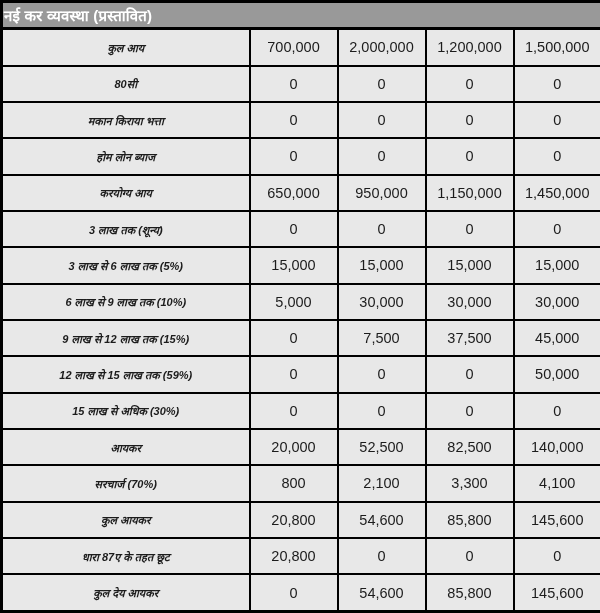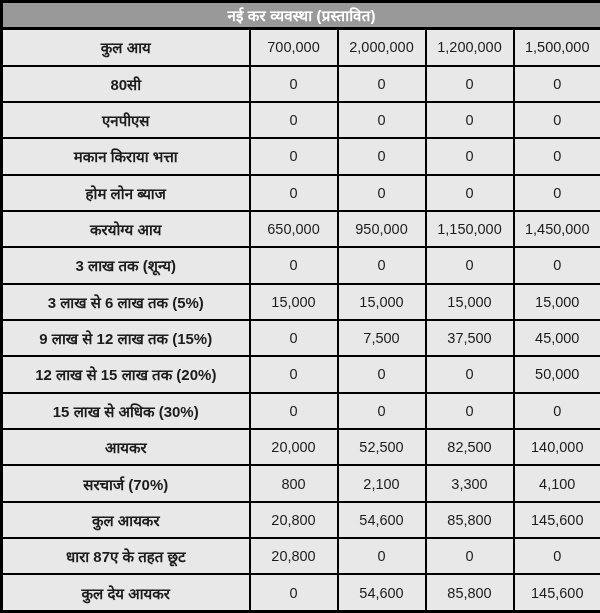--- a/index.html
+++ b/index.html
@@ -25,40 +25,41 @@
     border: 3px solid var(--border-color);
     table-layout: fixed;
   }
   col.label-col { width: 248px; }
   col.value-col { width: 88px; }
   thead th.title-cell {
     background: var(--header-bg);
     color: var(--header-text);
     font-size: 15px;
     font-weight: 700;
-    text-align: center;
+    text-align: left;
     vertical-align: middle;
     height: 27px;
     border: 3px solid var(--border-color);
     letter-spacing: 0.2px;
   }
   tbody td {
     background: var(--row-bg);
     color: var(--cell-text);
     border: 2px solid var(--border-color);
     text-align: center;
     vertical-align: middle;
     font-size: 15px;
     padding: 2px 4px;
     overflow: hidden;
     white-space: nowrap;
   }
   tbody td.label-cell {
     font-weight: 600;
-    font-size: 15px;
+    font-size: 11px;
+    font-style: italic;
   }
   tbody td.value-cell {
     font-weight: 400;
     font-size: 14.5px;
   }
 </style>
 </head>
 <body>
 
 <table class="tax-table">
@@ -77,27 +78,20 @@
   <tbody>
       <tr>
         <td class="label-cell">कुल आय</td>
         <td class="value-cell">700,000</td>
         <td class="value-cell">2,000,000</td>
         <td class="value-cell">1,200,000</td>
         <td class="value-cell">1,500,000</td>
       </tr>
       <tr>
         <td class="label-cell">80सी</td>
-        <td class="value-cell">0</td>
-        <td class="value-cell">0</td>
-        <td class="value-cell">0</td>
-        <td class="value-cell">0</td>
-      </tr>
-      <tr>
-        <td class="label-cell">एनपीएस</td>
         <td class="value-cell">0</td>
         <td class="value-cell">0</td>
         <td class="value-cell">0</td>
         <td class="value-cell">0</td>
       </tr>
       <tr>
         <td class="label-cell">मकान किराया भत्ता</td>
         <td class="value-cell">0</td>
         <td class="value-cell">0</td>
         <td class="value-cell">0</td>
@@ -125,28 +119,35 @@
         <td class="value-cell">0</td>
       </tr>
       <tr>
         <td class="label-cell">3 लाख से 6 लाख तक (5%)</td>
         <td class="value-cell">15,000</td>
         <td class="value-cell">15,000</td>
         <td class="value-cell">15,000</td>
         <td class="value-cell">15,000</td>
       </tr>
       <tr>
+        <td class="label-cell">6 लाख से 9 लाख तक (10%)</td>
+        <td class="value-cell">5,000</td>
+        <td class="value-cell">30,000</td>
+        <td class="value-cell">30,000</td>
+        <td class="value-cell">30,000</td>
+      </tr>
+      <tr>
         <td class="label-cell">9 लाख से 12 लाख तक (15%)</td>
         <td class="value-cell">0</td>
         <td class="value-cell">7,500</td>
         <td class="value-cell">37,500</td>
         <td class="value-cell">45,000</td>
       </tr>
       <tr>
-        <td class="label-cell">12 लाख से 15 लाख तक (20%)</td>
+        <td class="label-cell">12 लाख से 15 लाख तक (59%)</td>
         <td class="value-cell">0</td>
         <td class="value-cell">0</td>
         <td class="value-cell">0</td>
         <td class="value-cell">50,000</td>
       </tr>
       <tr>
         <td class="label-cell">15 लाख से अधिक (30%)</td>
         <td class="value-cell">0</td>
         <td class="value-cell">0</td>
         <td class="value-cell">0</td>

